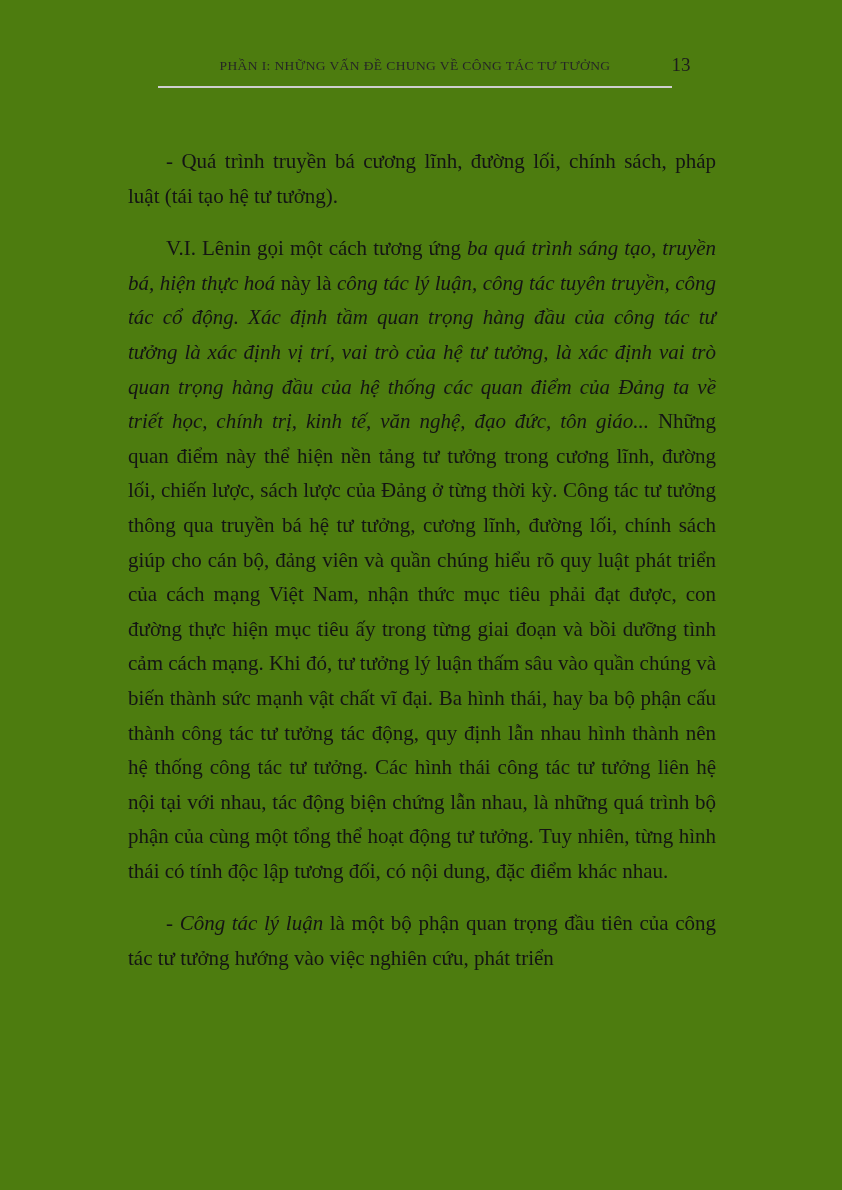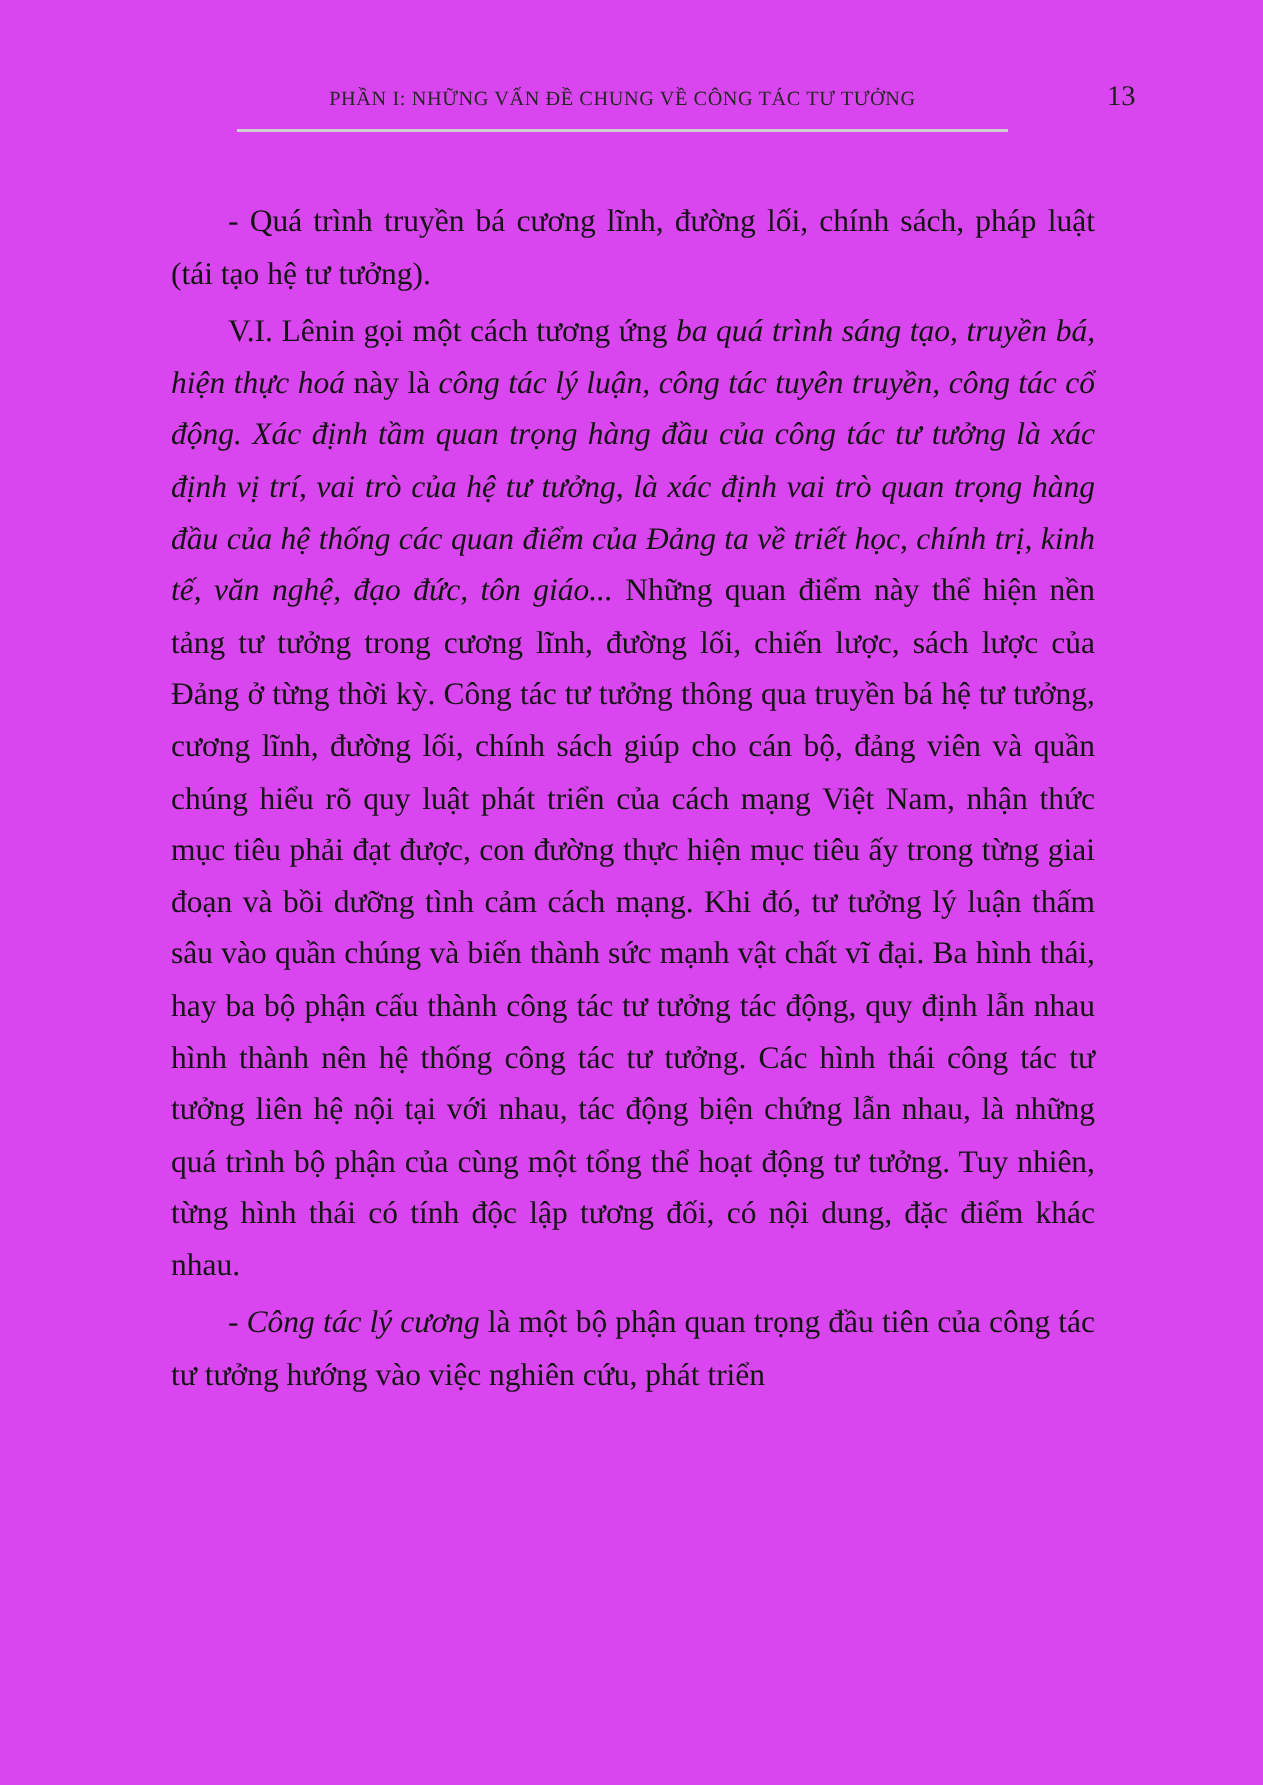--- a/index.html
+++ b/index.html
@@ -4,21 +4,21 @@
 <style>
   html, body {
     margin: 0;
     padding: 0;
     background: #ffffff;
   }
   .page {
     position: relative;
     width: 842px;
     height: 1190px;
-    background: #d946ef;
+    background: #4d7c0f;
     font-family: "Liberation Serif", "DejaVu Serif", serif;
     color: #151515;
     overflow: hidden;
   }
   .running-head {
     position: absolute;
     top: 58px;
     left: 158px;
     width: 514px;
     text-align: center;
@@ -31,50 +31,50 @@
     position: absolute;
     top: 86px;
     left: 158px;
     width: 514px;
     height: 2px;
     background: #cfcfcf;
   }
   .page-number {
     position: absolute;
     top: 54px;
-    left: 738px;
+    left: 666px;
     width: 30px;
-    text-align: left;
+    text-align: center;
     font-size: 19px;
     color: #1d1d1d;
   }
   .text-block {
     position: absolute;
     top: 126px;
     left: 110px;
     width: 624px;
     font-size: 21px;
     line-height: 34.6px;
     text-align: justify;
     color: #141414;
   }
   .text-block p {
-    margin: 4px;
+    margin: 18px;
     padding: 0;
     text-indent: 38px;
   }
   .it {
     font-style: italic;
   }
 </style>
 </head>
 <body>
 
 <div class="page">
   <div class="running-head">PHẦN I:  NHỮNG VẤN ĐỀ CHUNG VỀ CÔNG TÁC TƯ TƯỞNG</div>
   <div class="head-rule"></div>
   <div class="page-number">13</div>
   <div class="text-block">
       <p><span>- Quá trình truyền bá cương lĩnh, đường lối, chính sách, pháp luật (tái tạo hệ tư tưởng).</span></p>
       <p><span>V.I. Lênin gọi một cách tương ứng </span><span class="it">ba quá trình sáng tạo, truyền bá, hiện thực hoá </span><span>này là </span><span class="it">công tác lý luận, công tác tuyên truyền, công tác cổ động. Xác định tầm quan trọng hàng đầu của công tác tư tưởng là xác định vị trí, vai trò của hệ tư tưởng, là xác định vai trò quan trọng hàng đầu của hệ thống các quan điểm của Đảng ta về triết học, chính trị, kinh tế, văn nghệ, đạo đức, tôn giáo... </span><span>Những quan điểm này thể hiện nền tảng tư tưởng trong cương lĩnh, đường lối, chiến lược, sách lược của Đảng ở từng thời kỳ. Công tác tư tưởng thông qua truyền bá hệ tư tưởng, cương lĩnh, đường lối, chính sách giúp cho cán bộ, đảng viên và quần chúng hiểu rõ quy luật phát triển của cách mạng Việt Nam, nhận thức mục tiêu phải đạt được, con đường thực hiện mục tiêu ấy trong từng giai đoạn và bồi dưỡng tình cảm cách mạng. Khi đó, tư tưởng lý luận thấm sâu vào quần chúng và biến thành sức mạnh vật chất vĩ đại. Ba hình thái, hay ba bộ phận cấu thành công tác tư tưởng tác động, quy định lẫn nhau hình thành nên hệ thống công tác tư tưởng. Các hình thái công tác tư tưởng liên hệ nội tại với nhau, tác động biện chứng lẫn nhau, là những quá trình bộ phận của cùng một tổng thể hoạt động tư tưởng. Tuy nhiên, từng hình thái có tính độc lập tương đối, có nội dung, đặc điểm khác nhau.</span></p>
-      <p><span>- </span><span class="it">Công tác lý cương</span><span> là một bộ phận quan trọng đầu tiên của công tác tư tưởng hướng vào việc nghiên cứu, phát triển</span></p>
+      <p><span>- </span><span class="it">Công tác lý luận</span><span> là một bộ phận quan trọng đầu tiên của công tác tư tưởng hướng vào việc nghiên cứu, phát triển</span></p>
     </div>
 </div>
 
 </body></html>

